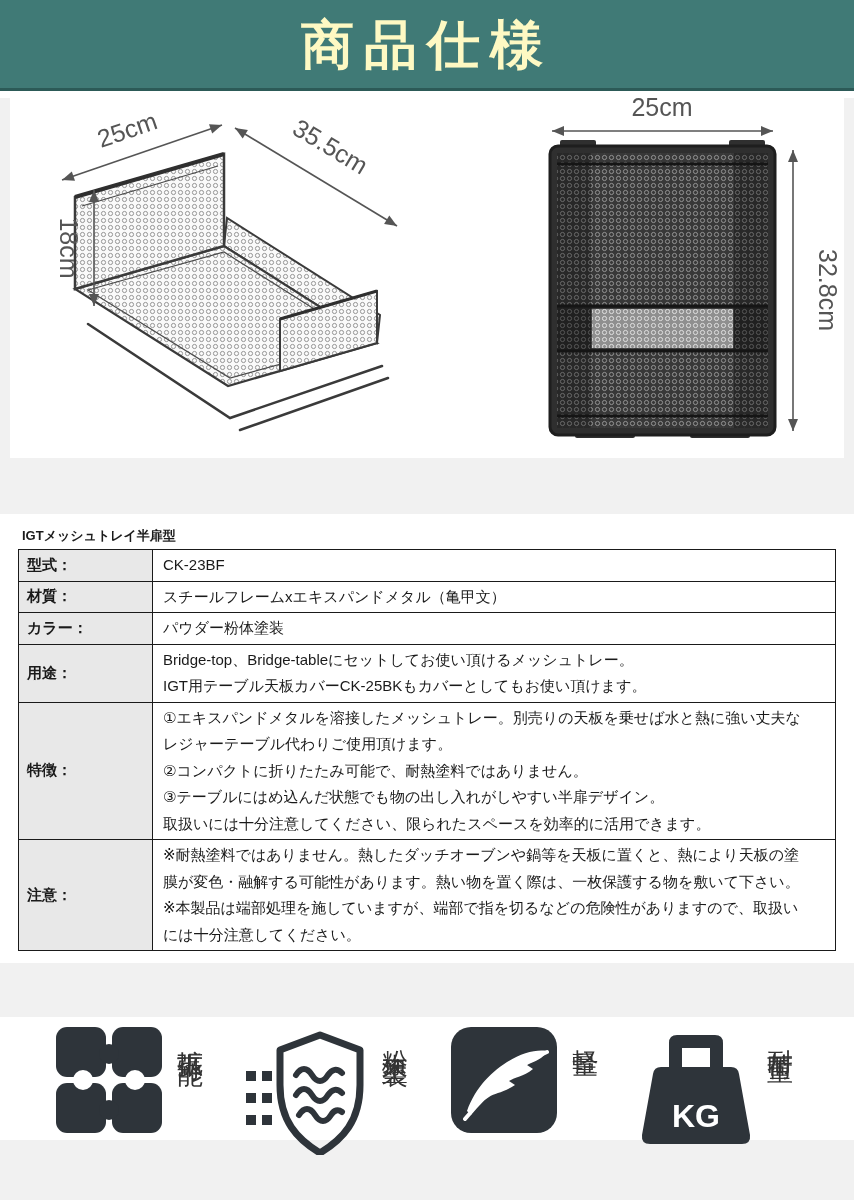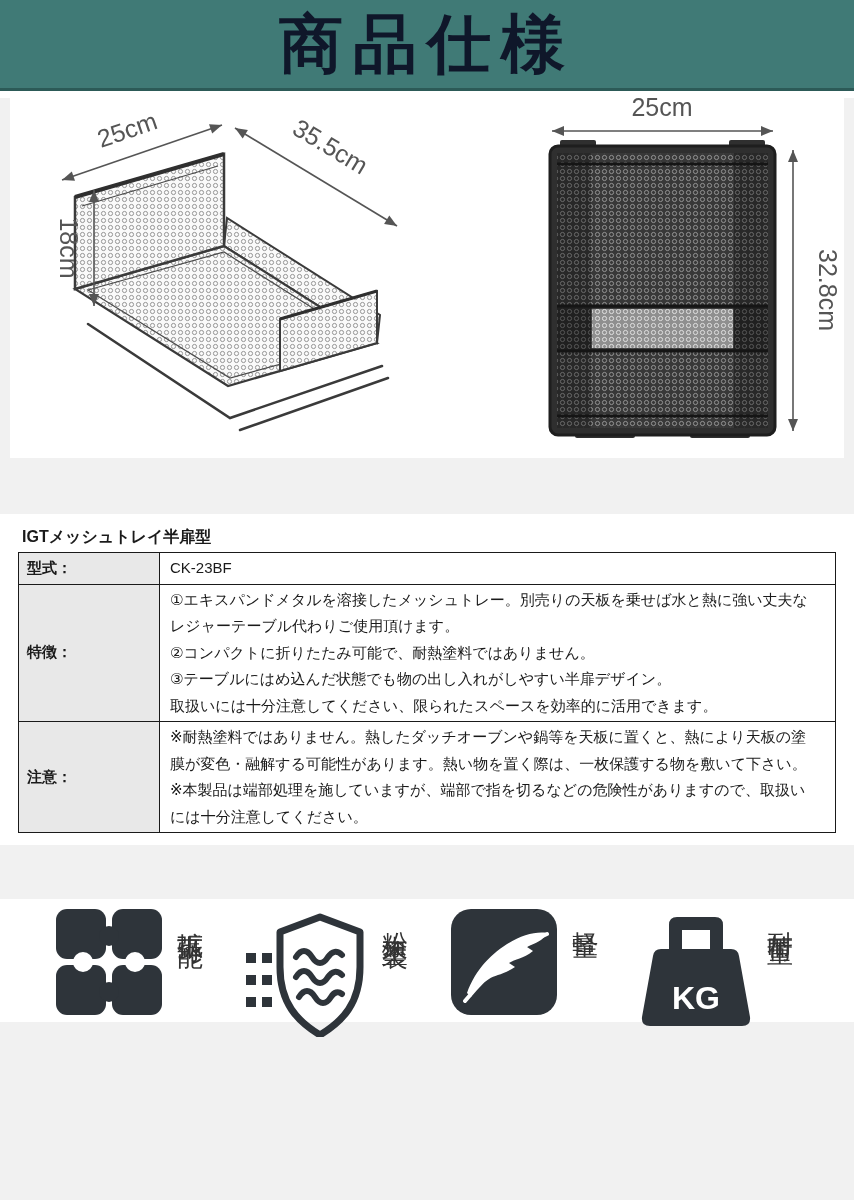--- a/index.html
+++ b/index.html
@@ -1,36 +1,36 @@
 <!DOCTYPE html>
 <html><head>
 <meta charset="utf-8">
 <style>
   html,body{margin:0;padding:0;width:854px;height:1200px;overflow:hidden;
     background:#f1f1f1;font-family:"Liberation Sans","DejaVu Sans",sans-serif;color:#1a1a1a;}
   
   .page-header{height:88px;background:#407a76;border-bottom:3px solid #2c5a57;
     display:flex;align-items:center;justify-content:center;}
-  .page-header h1{margin:0;font-size:64px;line-height:1;font-weight:bold;color:#0f172a;letter-spacing:10px;}
+  .page-header h1{margin:0;font-size:53px;line-height:1;font-weight:bold;color:#fef9c3;letter-spacing:10px;}
   .white-strip{height:7px;background:#ffffff;}
   
   .images-card{background:#ffffff;margin:0 10px;height:360px;display:flex;align-items:flex-start;
     padding-left:20px;box-sizing:border-box;}
   .svg-open{width:420px;height:360px;flex:none;}
   .svg-folded{width:330px;height:360px;flex:none;margin-left:60px;}
   .dim-text{font-size:25px;fill:#555555;font-family:"Liberation Sans","DejaVu Sans",sans-serif;}
   .dim-line{stroke:#555555;stroke-width:1.6;}
   .dim-head{fill:#555555;}
   .gap-band{height:56px;}
   
   .table-section{background:#ffffff;padding:8px 18px 12px 18px;}
-  .table-title{font-size:16px;font-weight:bold;padding:5px 4px 4px 4px;}
+  .table-title{font-size:13px;font-weight:bold;padding:5px 4px 4px 4px;}
   table.spec{width:100%;border-collapse:collapse;border:1.5px solid #1a1a1a;table-layout:fixed;}
   table.spec td{border:1.2px solid #1a1a1a;vertical-align:middle;font-size:15px;}
-  td.lbl{width:112px;background:#e8e8e8;font-weight:bold;padding:2px 20px 2px 8px;}
+  td.lbl{width:112px;background:#e8e8e8;font-weight:bold;padding:2px 13px 2px 8px;}
   td.val{padding:2px 22px 2px 10px;background:#ffffff;}
   .vline{line-height:26.5px;}
   
   .gap-band2{height:54px;}
   .features{background:#ffffff;height:113px;display:flex;justify-content:space-evenly;
     padding:10px 18px 0 18px;}
   .feature{display:flex;align-items:flex-start;}
   .feature svg{flex:none;}
   .feature-label{writing-mode:vertical-rl;text-orientation:mixed;font-size:26px;color:#333333;
     letter-spacing:4px;margin-left:12px;margin-top:2px;}
@@ -144,23 +144,42 @@
     <tbody>
   <tr>
     <td class="lbl">型式：</td>
     <td class="val">
             <div class="vline">CK-23BF</div>
           </td>
   </tr>
 
 
 
-
-
-
+  <tr>
+    <td class="lbl">材質：</td>
+    <td class="val">
+            <div class="vline">スチールフレームxエキスパンドメタル（亀甲文）</div>
+          </td>
+  </tr>
+
+
+  <tr>
+    <td class="lbl">カラー：</td>
+    <td class="val">
+            <div class="vline">パウダー粉体塗装</div>
+          </td>
+  </tr>
+
+  <tr>
+    <td class="lbl">用途：</td>
+    <td class="val">
+            <div class="vline">Bridge-top、Bridge-tableにセットしてお使い頂けるメッシュトレー。</div>
+            <div class="vline">IGT用テーブル天板カバーCK-25BKもカバーとしてもお使い頂けます。</div>
+          </td>
+  </tr>
 
   <tr>
     <td class="lbl">特徴：</td>
     <td class="val">
             <div class="vline">①エキスパンドメタルを溶接したメッシュトレー。別売りの天板を乗せば水と熱に強い丈夫なレジャーテーブル代わりご使用頂けます。</div>
             <div class="vline">②コンパクトに折りたたみ可能で、耐熱塗料ではありません。</div>
             <div class="vline">③テーブルにはめ込んだ状態でも物の出し入れがしやすい半扉デザイン。</div>
             <div class="vline">取扱いには十分注意してください、限られたスペースを効率的に活用できます。</div>
           </td>
   </tr>

